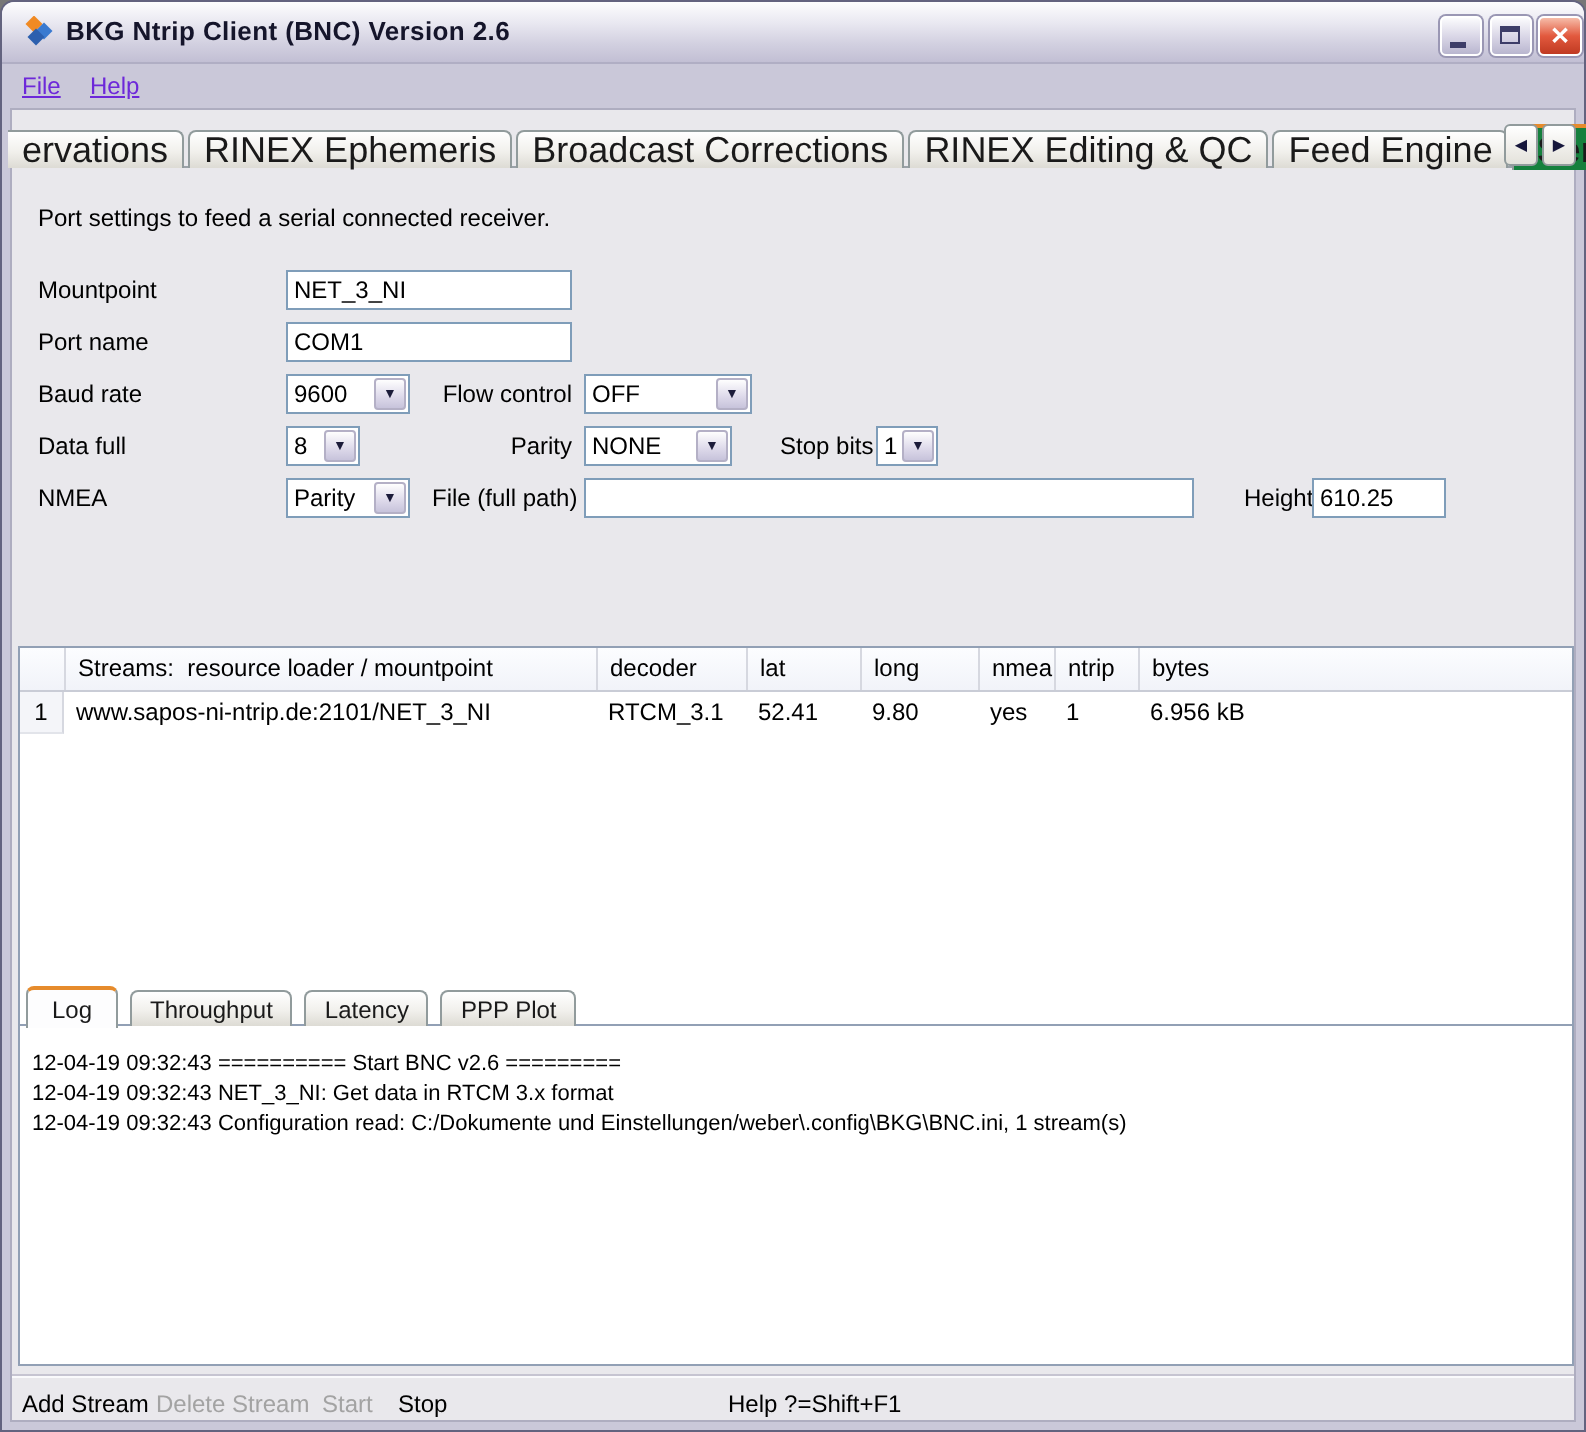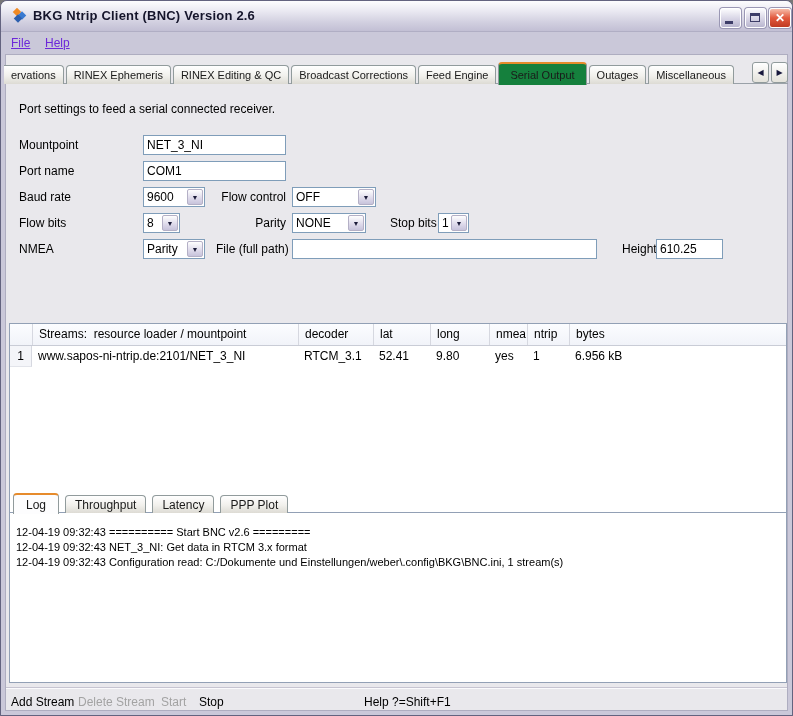--- a/index.html
+++ b/index.html
@@ -47,21 +47,21 @@
   .menu-item{position:absolute;top:4px;font-size:12px;color:#6d28d9;text-decoration:underline;}
   .menu-file{left:10px;} .menu-help{left:44px;}
   
   .client{
     position:absolute;left:4px;top:53px;right:4px;bottom:4px;
     background:#e9e8ec;border:1px solid #aeadc0;box-sizing:border-box;
   }
   
   .tabrow{position:absolute;left:3px;top:60px;height:23px;display:flex;align-items:flex-end;white-space:nowrap;z-index:3;}
   .tab{
-    height:19px;line-height:19px;padding:0 7px;margin-left:2px;font-size:11px;color:#1a1a1a;
+    height:19px;line-height:19px;padding:0 7px;margin-left:2px;font-size:18px;color:#1a1a1a;
     background:linear-gradient(180deg,#ffffff,#f1f0ec 55%,#dddbd4);
     border:1px solid #919b9c;border-bottom:none;border-radius:4px 4px 0 0;box-sizing:border-box;
   }
   .tab.first{margin-left:0;border-top-left-radius:0;border-left:none;}
   .tab.active{
     height:23px;line-height:23px;padding:0 11px;
     background:#15803d;
     border-top:2px solid #e68b2c;margin-bottom:-1px;position:relative;z-index:4;
   }
   .pane-line{position:absolute;left:4px;top:82px;right:4px;height:1px;background:#9aa1a8;z-index:2;}
@@ -155,22 +155,22 @@
     <span class="menu-item menu-file">File</span>
     <span class="menu-item menu-help">Help</span>
   </div>
 
   <div class="client"></div>
 
   <div class="pane-line"></div>
   <div class="tabrow">
     <span class="tab first">ervations</span>
     <span class="tab">RINEX Ephemeris</span>
+    <span class="tab">Broadcast Corrections</span>
     <span class="tab">RINEX Editing &amp; QC</span>
-    <span class="tab">Broadcast Corrections</span>
     <span class="tab">Feed Engine</span>
     <span class="tab active">Serial Output</span>
     <span class="tab">Outages</span>
     <span class="tab">Miscellaneous</span>
   </div>
   <span class="tab-scroll scroll-left"><span>◀</span></span>
   <span class="tab-scroll scroll-right"><span>▶</span></span>
 
   <span class="lbl" style="left:18px;top:101px;">Port settings to feed a serial connected receiver.</span>
 
@@ -188,21 +188,21 @@
       </span>
   </span>
   <span class="lbl right" style="left:215px;top:189px;width:70px;">Flow control</span>
   <span class="combo" style="left:291px;top:186px;width:84px;">
     <span class="cval">OFF</span>
     <span class="cbtn">
         <span>▼</span>
       </span>
   </span>
 
-  <span class="lbl" style="left:18px;top:215px;">Flow bits</span>
+  <span class="lbl" style="left:18px;top:215px;">Data full</span>
   <span class="combo" style="left:142px;top:212px;width:37px;">
     <span class="cval">8</span>
     <span class="cbtn">
         <span>▼</span>
       </span>
   </span>
   <span class="lbl right" style="left:215px;top:215px;width:70px;">Parity</span>
   <span class="combo" style="left:291px;top:212px;width:74px;">
     <span class="cval">NONE</span>
     <span class="cbtn">

